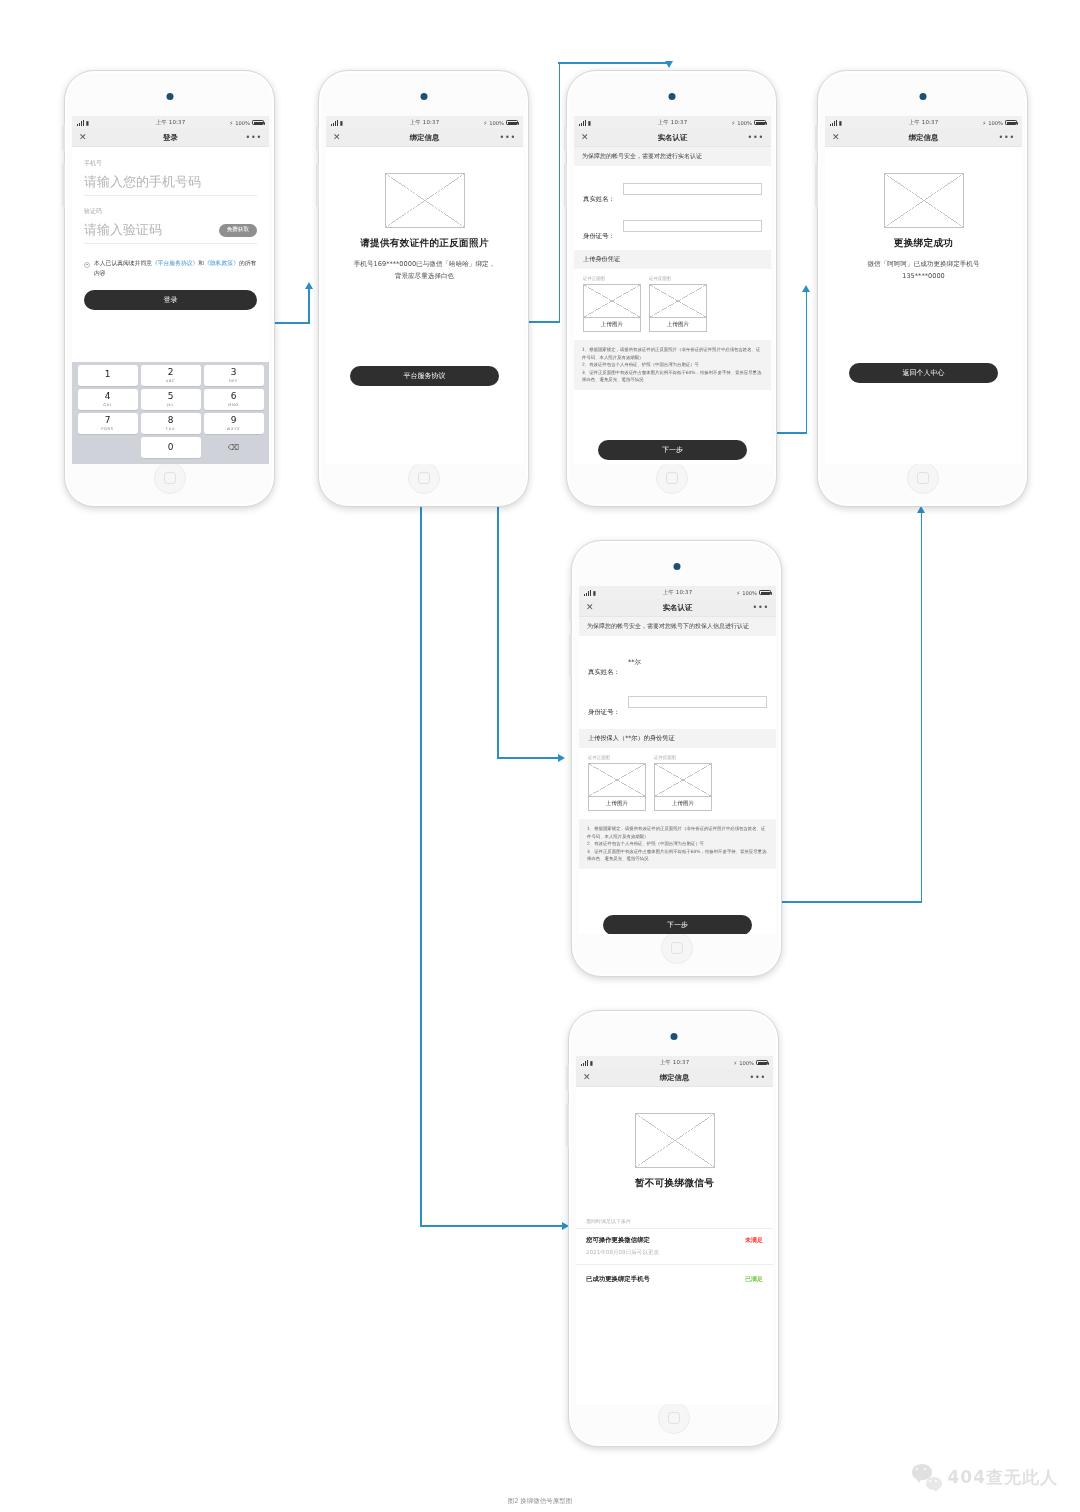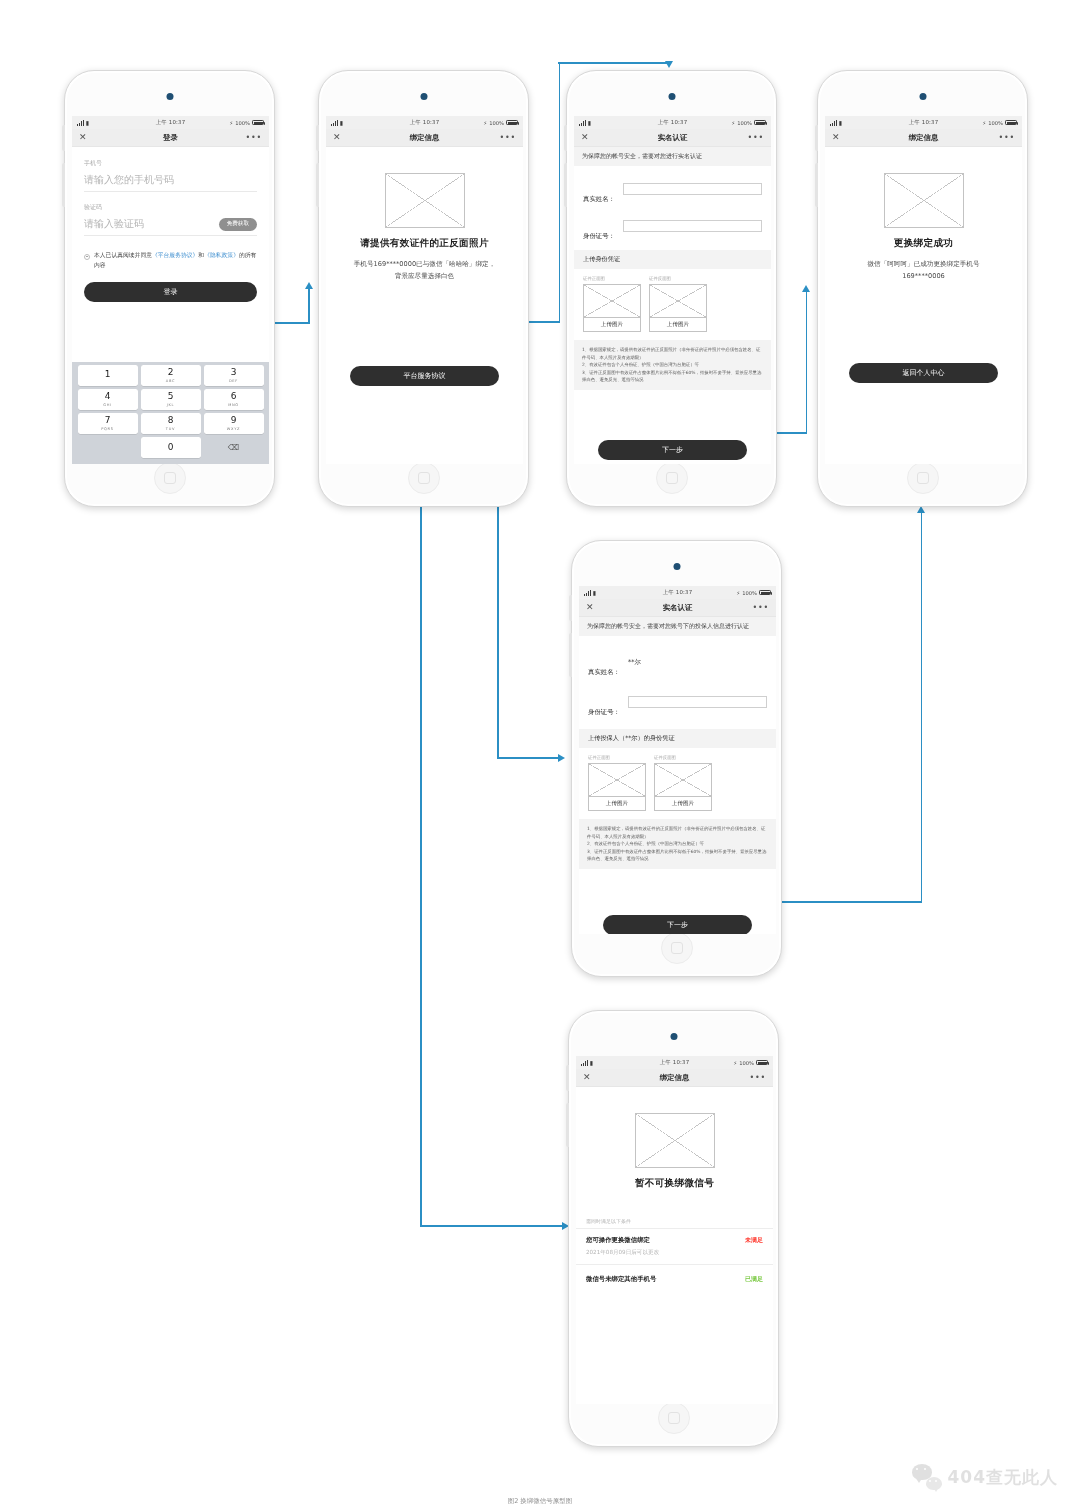--- a/index.html
+++ b/index.html
@@ -91,21 +91,21 @@
   }
   .nav-more { margin-left: auto; letter-spacing: .8px; color: #555; font-size: 8px; line-height: 4px; }
 
   .body { padding: 0; height: 317px; position: relative; background: #fff; }
 
   
   .form-wrap { padding: 12px 12px 0; }
   .field { margin-bottom: 11px; }
   .field-label { font-size: 6px; color: #a9a9a9; margin-bottom: 5px; }
   .field-line { border-bottom: .8px solid #e9e9e9; padding-bottom: 4px; display: flex; align-items: center; }
-  .field-ph { font-size: 10px; color: #b5b5b5; }
+  .field-ph { font-size: 13px; color: #b5b5b5; }
   .code-btn {
     margin-left: auto; background: #8f8f8f; color: #fff; font-size: 5.6px;
     padding: 2.5px 8px; border-radius: 8px; white-space: nowrap;
   }
   .agree { display: flex; gap: 4px; padding: 4px 12px 0; }
   .radio {
     width: 6px; height: 6px; border-radius: 50%; border: 1px solid #bdbdbd;
     flex: 0 0 auto; margin-top: 2.5px; position: relative;
   }
   .radio:after { content:""; position:absolute; inset:1.2px; border-radius:50%; background:#9a9a9a; }
@@ -477,21 +477,21 @@
       <div class="navbar">
         <span class="nav-close">✕</span>
         <span class="nav-title">绑定信息</span>
         <span class="nav-more">•••</span>
       </div>
       <div class="body">
         <div class="ph-img"></div>
         <div class="big-title">更换绑定成功</div>
         <div class="sub-title">
           <span>微信「呵呵呵」已成功更换绑定手机号</span><br>
-          <span>169****0006</span>
+          <span>135****0000</span>
         </div>
         <div class="btn-dark btn-center" style="top:178px;">返回个人中心</div>
       </div>
     </div>
   </div>
 
   <div class="phone" style="left:571px; top:540px;">
     <div class="cam"></div>
     <div class="home">
         <i></i>
@@ -592,21 +592,21 @@
         <div class="cond-hint" style="margin-top:22px;">需同时满足以下条件</div>
         <div class="cond-row">
           <div class="cond-main">
             <div class="cond-t">您可操作更换微信绑定</div>
             <div class="cond-s">2021年08月09日后可以更改</div>
           </div>
           <div class="cond-st" style="color:#ff3b30;">未满足</div>
         </div>
         <div class="cond-row" style="padding-top:10px; padding-bottom:10px;">
           <div class="cond-main">
-            <div class="cond-t">微信号未绑定其他手机号</div>
+            <div class="cond-t">已成功更换绑定手机号</div>
           </div>
           <div class="cond-st" style="color:#7ac943;">已满足</div>
         </div>
       </div>
     </div>
   </div>
 
   <div class="watermark">
     <div class="wm-logo">
       <span class="b1">

